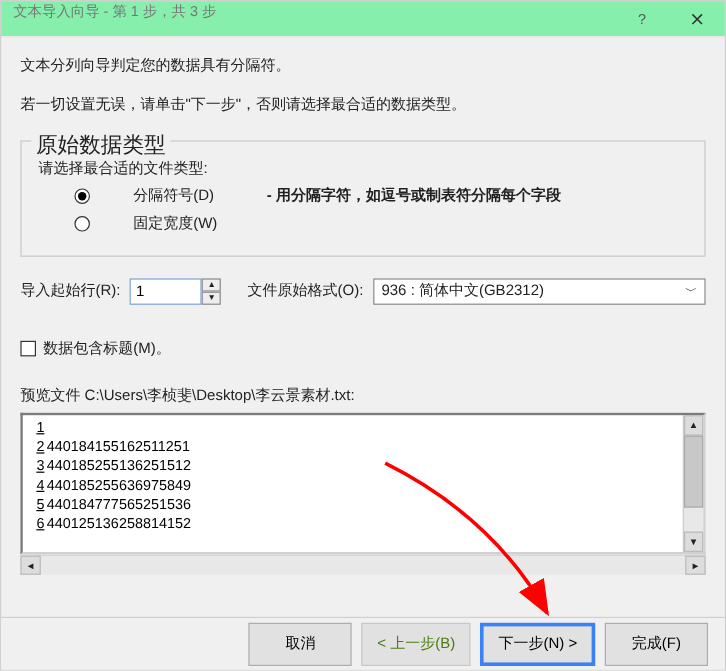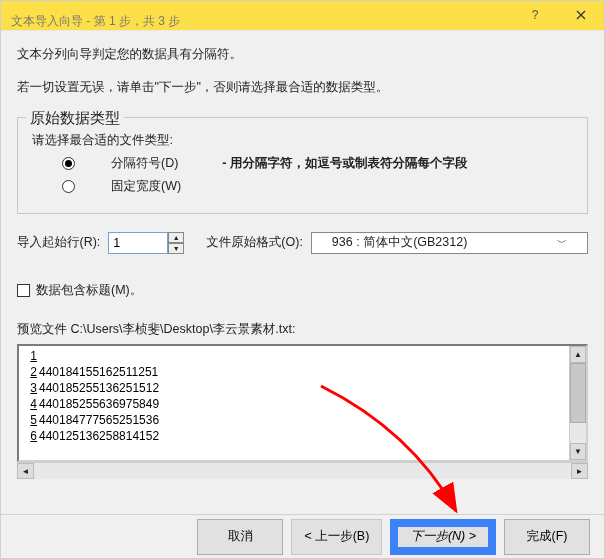--- a/index.html
+++ b/index.html
@@ -7,22 +7,22 @@
   body { background: #fff; }
   .window {
     width: 605px; height: 559px;
     background: #f0f0f0;
     border: 1px solid #d0d0d0;
     position: relative;
     display: flex; flex-direction: column;
   }
   .titlebar {
     height: 30px;
-    background: #fde047;
-    display: flex; align-items: flex-end;
+    background: #86efac;
+    display: flex; align-items: flex-start;
     padding: 0 0 0 10px;
     border-bottom: 1px solid #e8e8e8;
     font-size: 12px; color: #777;
   }
   .titlebar .title { flex: 1; }
   .winbtn { width: 46px; height: 30px; display: flex; align-items: center; justify-content: center; color: #555; }
   .content {
     flex: 1; padding: 14px 16px 8px 16px;
     font-size: 12.5px; color: #222;
     display: flex; flex-direction: column;
@@ -30,38 +30,38 @@
   .content p { margin: 0 0 14px 0; line-height: 1.5; }
   .group {
     border: 1px solid #c8c8c8;
     margin-top: 6px;
     padding: 10px 14px 12px 14px;
     position: relative;
   }
   .group-title {
     position: absolute; top: -9px; left: 8px;
     background: #f0f0f0; padding: 0 4px;
-    font-size: 15px;
+    font-size: 18px;
   }
   .radio-row { display: flex; align-items: center; margin: 6px 0 6px 30px; gap: 30px; }
   .radio { width: 13px; height: 13px; border: 1px solid #333; border-radius: 50%; margin-right: 6px; display: inline-flex; align-items: center; justify-content: center; background:#fff;}
   .radio.checked::after { content:""; width:7px; height:7px; border-radius:50%; background:#000; }
   .radio-label { margin-right: 14px; }
   .radio-desc { color:#222;font-weight:bold; }
   .row-start { display:flex; align-items:center; margin-top:18px; gap:8px; }
   .spinner { display:flex; align-items:center; }
   .spinner input {
     width: 60px; height:22px; border:1px solid #7a9fd6; padding:0 4px; font-size:12.5px;
   }
   .spin-btns { display:flex; flex-direction:column; }
   .spin-btns div {
     width:16px; height:11px; border:1px solid #888; background:#eee; font-size:7px; line-height:9px; text-align:center;
   }
   .combo {
-    flex:1; height:22px; border:1px solid #888; background:#fff; display:flex; align-items:center; padding:0 20px;
+    flex:1; height:22px; border:1px solid #888; background:#fff; display:flex; align-items:center; padding:0 6px;
     font-size:12.5px; justify-content:space-between;
   }
   .combo .arrow { font-size:10px; color:#333; }
   .checkbox-row { display:flex; align-items:center; margin-top:28px; }
   .checkbox { width:13px; height:13px; border:1px solid #333; margin-right:6px; background:#fff;}
   .preview-label { margin-top:22px; margin-bottom:6px; }
   .preview-box {
     border:2px inset #d0d0d0; background:#fff;
     height:118px; position:relative;
     display:flex;
@@ -88,22 +88,22 @@
   .footer {
     height:44px; border-top:1px solid #d0d0d0;
     display:flex; justify-content:flex-end; align-items:center;
     padding:0 14px; gap:8px; background:#f0f0f0;
   }
   .btn {
     min-width:86px; height:36px; border:1px solid #adadad; background:#e1e1e1;
     font-size:12.5px; display:flex; align-items:center; justify-content:center;
     padding:0 12px;
   }
-  .btn.disabled { color:#000000; border-color:#c8c8c8; }
-  .btn.primary { border:8px solid #3b82f6;font-style:italic; }
+  .btn.disabled { color:#4d7c0f; border-color:#c8c8c8; }
+  .btn.primary { border:3px solid #3b82f6; }
   .arrow-overlay {
     position:absolute; pointer-events:none;
   }
 </style>
 </head>
 <body>
 
 <div class="window">
 
   <div class="titlebar">

